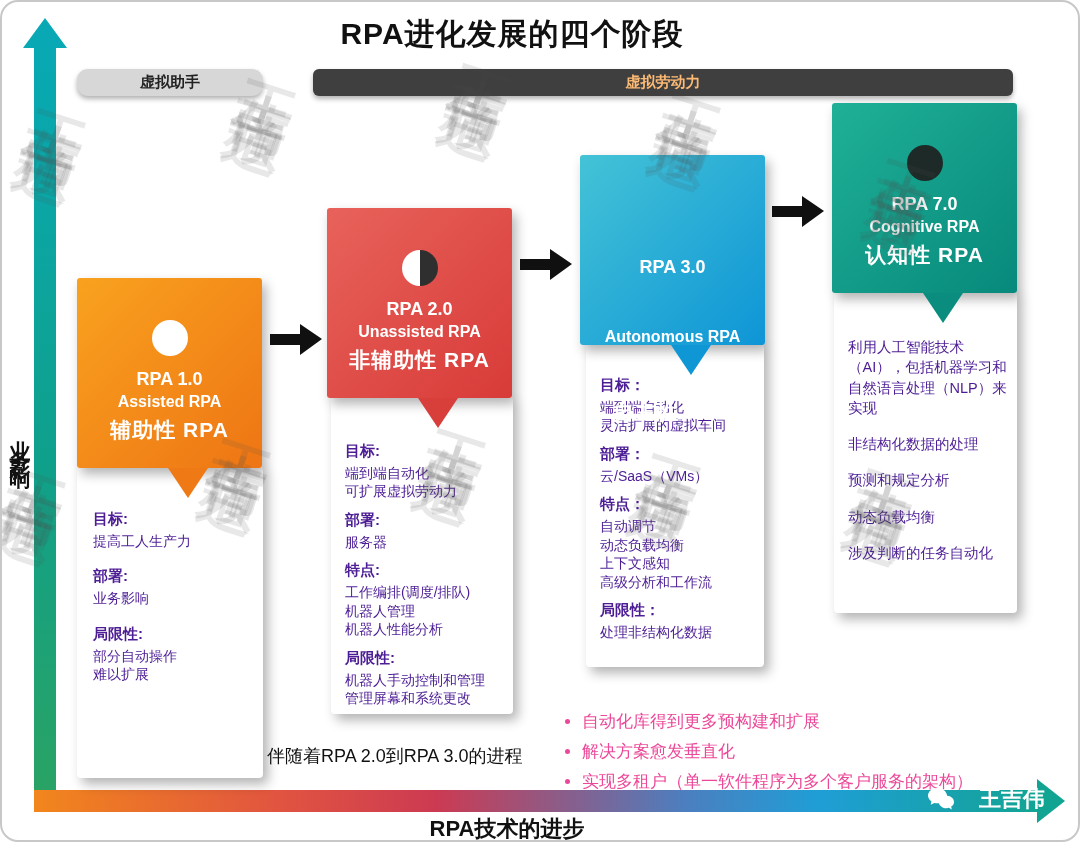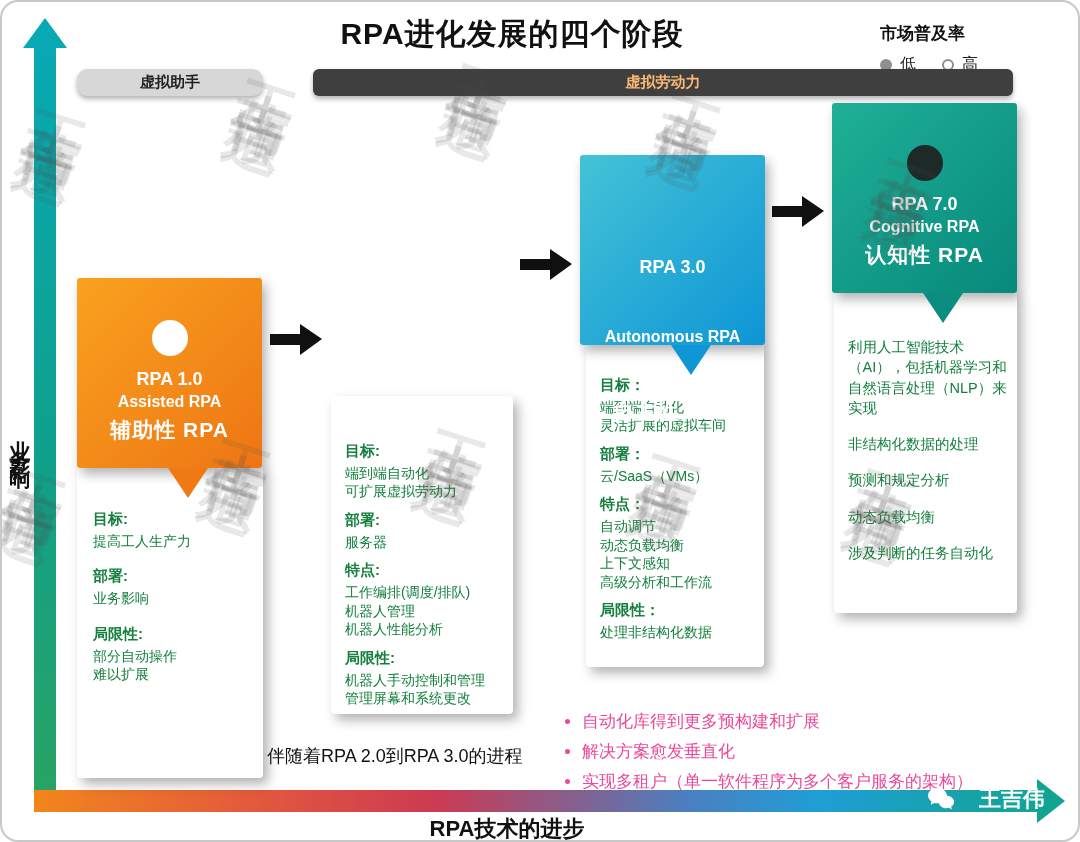--- a/index.html
+++ b/index.html
@@ -91,21 +91,21 @@
   .pie3 { background: conic-gradient(#2f2f2f 0 25%, #ffffff 25% 100%); }
   .pie4 { background: #1e2a28; }
 
   .head-version { margin-top: 13px; font-size: 18px; font-weight: 700; }
   .head-en { margin-top: 3px; font-size: 16px; font-weight: 700; }
   .head-cn { margin-top: 5px; font-size: 21px; font-weight: 700; letter-spacing: 1px; }
 
   
   .white-card {
     position: absolute; z-index: 1; background: #ffffff; border-radius: 4px;
-    box-shadow: 5px 6px 12px rgba(0,0,0,.3); color: #15803d;
+    box-shadow: 5px 6px 12px rgba(0,0,0,.3); color: #4c1d95;
   }
   .c1 { left: 75px;  top: 464px; width: 186px; height: 312px; padding: 44px 12px 0 16px; }
   .c2 { left: 329px; top: 394px; width: 182px; height: 318px; padding: 46px 8px 0 14px; }
   .c3 { left: 584px; top: 341px; width: 178px; height: 324px; padding: 33px 8px 0 14px; }
   .c4 { left: 832px; top: 289px; width: 183px; height: 322px; padding: 46px 10px 0 14px; }
 
   .sec { margin-bottom: 10px; }
   .c1 .sec { margin-bottom: 17px; }
   .sec-label { font-size: 15px; font-weight: 700; margin-bottom: 3px; }
   .line { font-size: 14px; line-height: 1.32; }
@@ -144,30 +144,20 @@
     color: #ffffff; font-size: 22px; font-weight: 700;
   }
 </style>
 </head>
 <body>
 
 <div class="canvas">
 
   <div class="title">RPA进化发展的四个阶段</div>
 
-  <div class="legend">
-    <div class="legend-title">市场普及率</div>
-    <div class="legend-items">
-      <span class="dot dot-filled"></span>
-      <span>低</span>
-      <span class="legend-gap"></span>
-      <span class="dot dot-open"></span>
-      <span>高</span>
-    </div>
-  </div>
 
   <div class="topbar bar-assistant">虚拟助手</div>
   <div class="topbar bar-workforce">虚拟劳动力</div>
 
   <div class="yaxis-shaft"></div>
   <div class="yaxis-head"></div>
   <div class="xaxis-shaft"></div>
   <div class="xaxis-head"></div>
   <div class="y-label">业务影响</div>
   <div class="x-label">RPA技术的进步</div>
@@ -187,20 +177,26 @@
       <div class="sec-label">部署:</div>
       <div class="line">业务影响</div>
     </div>
     <div class="sec">
       <div class="sec-label">局限性:</div>
       <div class="line">部分自动操作</div>
       <div class="line">难以扩展</div>
     </div>
   </div>
 
+  <div class="stage-head s2">
+    <div class="pie pie2"></div>
+    <div class="head-version">RPA 2.0</div>
+    <div class="head-en">Unassisted RPA</div>
+    <div class="head-cn">非辅助性 RPA</div>
+  </div>
   <div class="white-card c2">
     <div class="sec">
       <div class="sec-label">目标:</div>
       <div class="line">端到端自动化</div>
       <div class="line">可扩展虚拟劳动力</div>
     </div>
     <div class="sec">
       <div class="sec-label">部署:</div>
       <div class="line">服务器</div>
     </div>

